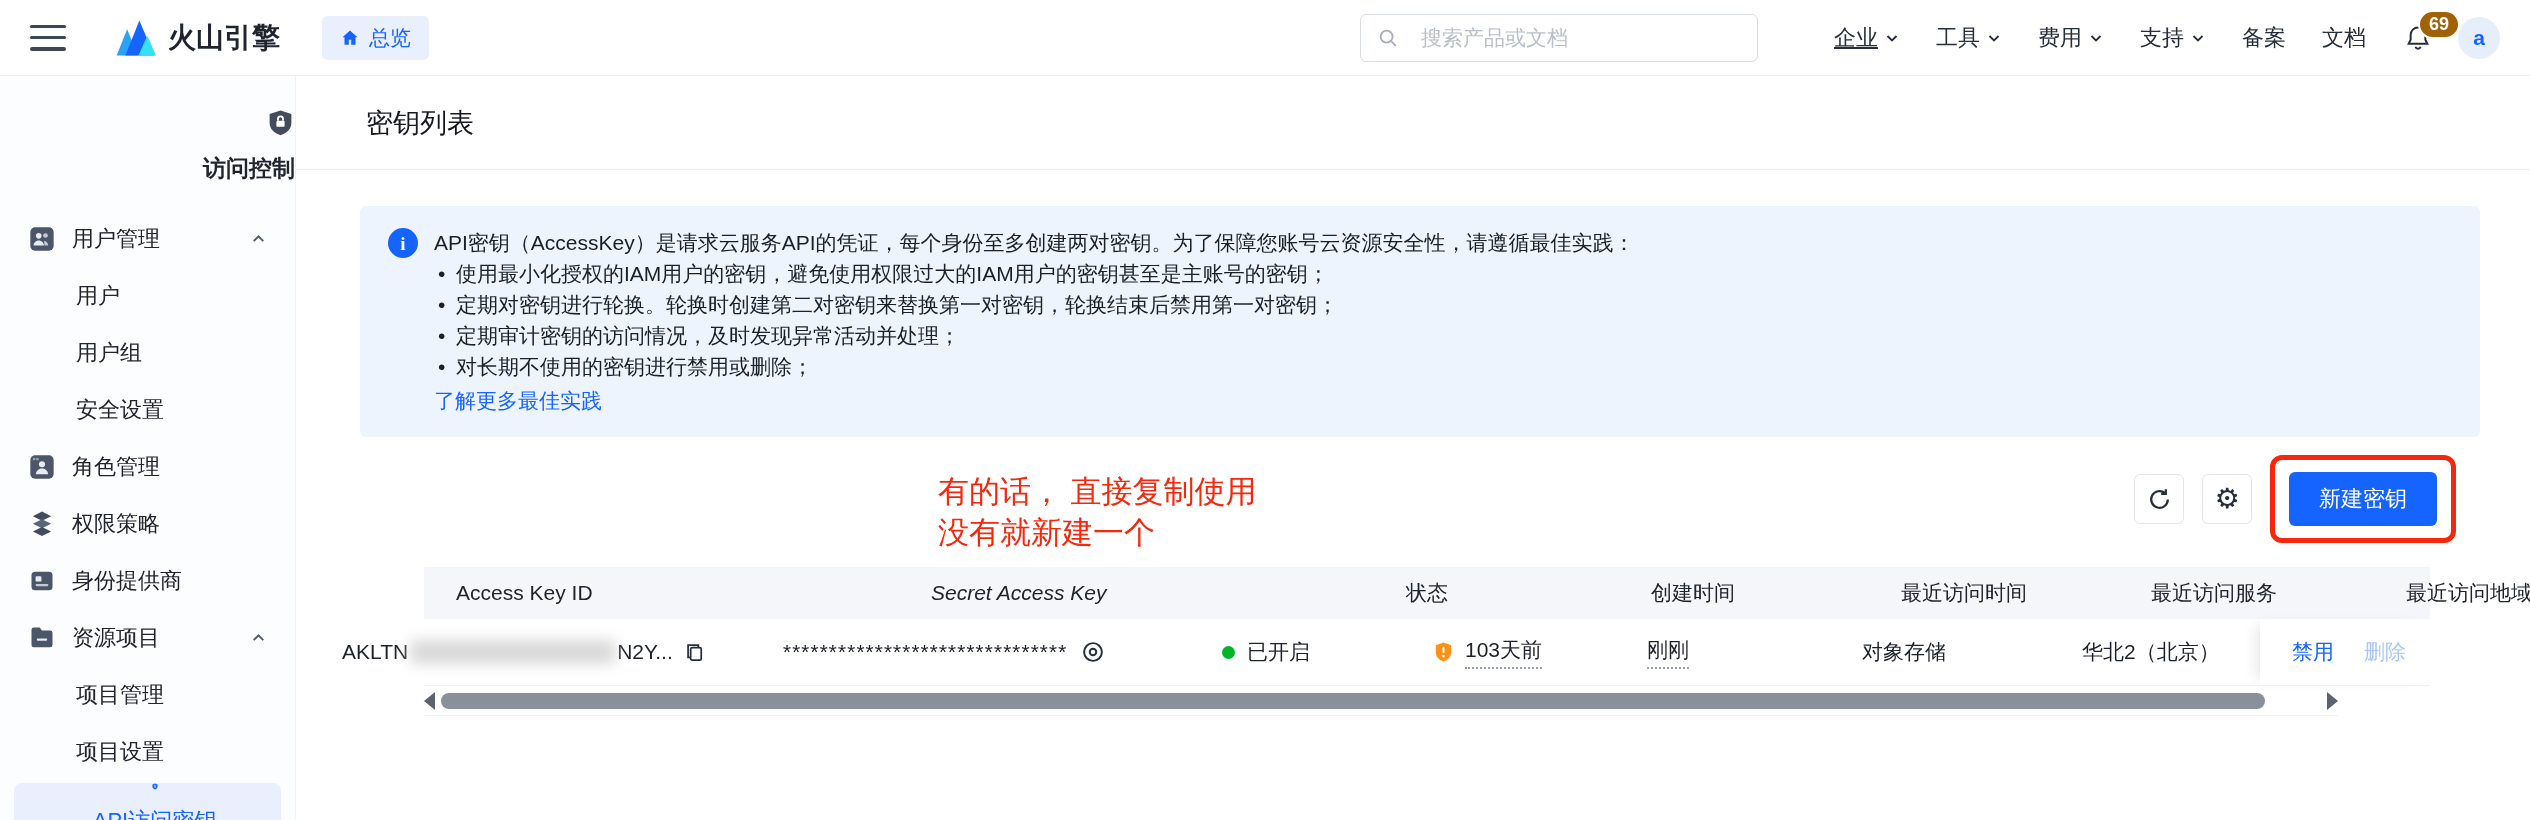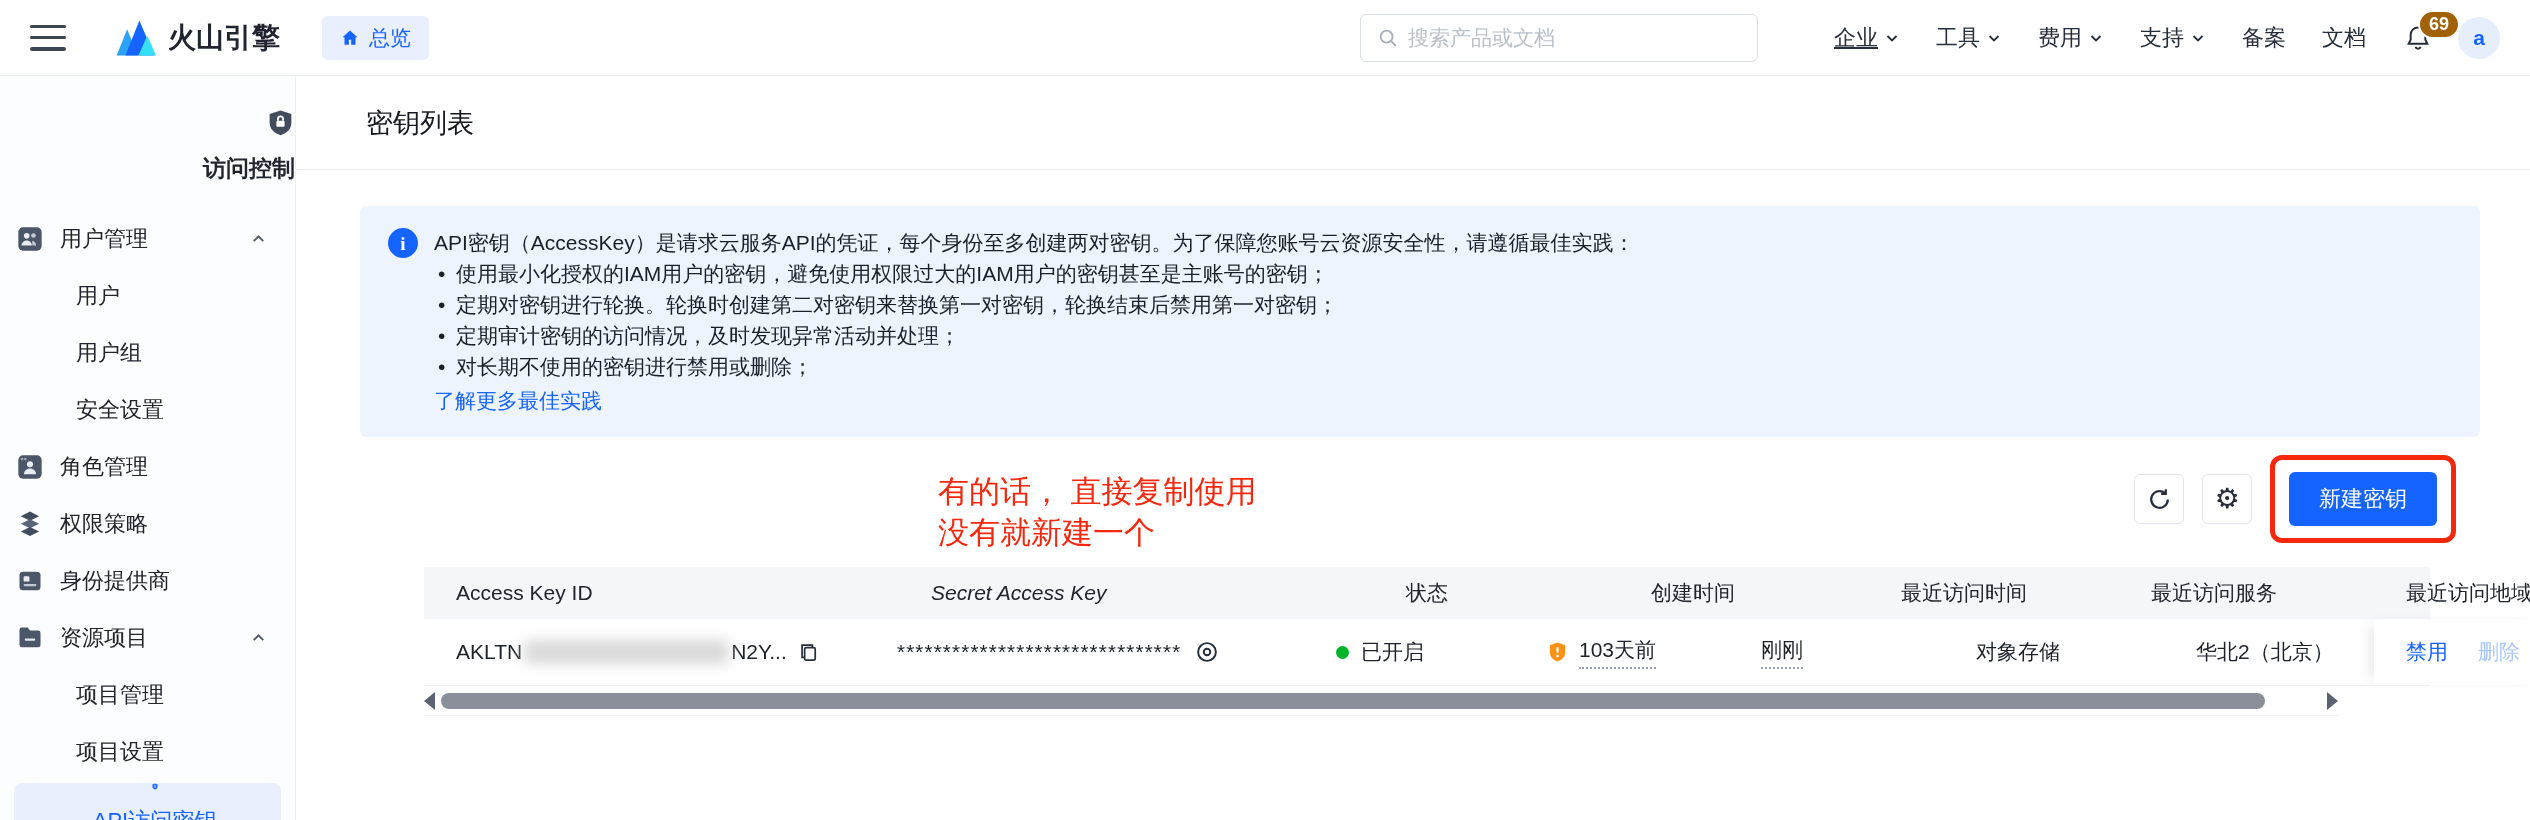--- a/index.html
+++ b/index.html
@@ -10,39 +10,39 @@
   
   .navbar { position:absolute; top:0; left:0; right:0; height:76px; background:#fff;
             border-bottom:1px solid #e9ecf1; display:flex; align-items:center; padding:0 30px; z-index:30; }
   .hamburger { width:36px; height:26px; display:flex; flex-direction:column; justify-content:space-between; cursor:pointer; }
   .hamburger span { display:block; height:3.5px; background:#3e4654; border-radius:2px; }
   .brand { display:flex; align-items:center; gap:12px; margin-left:48px; font-size:28px; font-weight:700; color:#1f242e; }
   .overview-pill { margin-left:42px; height:44px; background:#e9effd; color:#1664ff; border-radius:6px;
                    display:flex; align-items:center; gap:9px; padding:0 18px; font-size:21px; cursor:pointer; }
   .nav-spacer { flex:1; }
   .search-box { width:398px; height:48px; border:1px solid #d9dee6; border-radius:6px; display:flex;
-                align-items:center; gap:9px; padding:0 16px; margin-right:76px; background:#fff; }
+                align-items:center; gap:22px; padding:0 16px; margin-right:76px; background:#fff; }
   .search-box input { border:none; outline:none; font-size:21px; color:#1d2129; width:100%; background:transparent;
                       font-family:"Liberation Sans","DejaVu Sans",sans-serif; }
   .search-box input::placeholder { color:#b9c0ca; }
   .nav-menus { display:flex; align-items:center; gap:36px; font-size:22px; color:#272e3b; }
   .nav-menu { display:flex; align-items:center; gap:6px; cursor:pointer; white-space:nowrap; }
   .nav-menu.u > span { text-decoration:underline; }
   .bell-wrap { position:relative; margin-left:38px; cursor:pointer; display:flex; align-items:center; }
   .bell-badge { position:absolute; top:-14px; left:14px; background:#a16207; color:#fff; font-size:18px;
                 border-radius:999px; padding:2px 9px; border:2px solid #fff; font-weight:700; }
   .avatar { width:42px; height:42px; border-radius:50%; background:#e6eefc; color:#1664ff; font-weight:700;
             display:flex; align-items:center; justify-content:center; font-size:21px; margin-left:26px; cursor:pointer; }
 
   
   .sidebar { position:absolute; top:76px; left:0; bottom:0; width:296px; background:#fcfdfe;
              border-right:1px solid #eef0f4; z-index:20; }
   .side-title { display:flex; align-items:flex-end; gap:16px; padding:32px 0 26px 28px; font-size:23px;
                 font-weight:700; color:#1f242e;flex-direction:column; }
-  .side-item { height:57px; display:flex; align-items:center; gap:16px; padding-left:16px; font-size:22px;
+  .side-item { height:57px; display:flex; align-items:center; gap:16px; padding-left:28px; font-size:22px;
                color:#20242c; position:relative; cursor:pointer; }
   .side-sub { padding-left:76px; }
   .chev-up { position:absolute; right:28px; top:50%; transform:translateY(-50%); }
   .side-item.selected { margin:3px 14px 0 14px; padding-left:14px; border-radius:8px; background:#e9effd;
                         color:#1664ff; height:53px;flex-direction:column; }
 
   
   .main { position:absolute; top:76px; left:296px; right:0; bottom:0; background:#fff; }
   .page-head { height:94px; border-bottom:1px solid #e9ecf1; display:flex; align-items:center;
                padding-left:70px; font-size:27px; font-weight:500; color:#16191f; }
@@ -66,21 +66,21 @@
               display:flex; align-items:center; justify-content:center; cursor:pointer; }
   .red-outline { border:5px solid #f5270c; border-radius:12px; padding:12px 14px; display:flex; }
   .primary-btn { height:54px; padding:0 30px; background:#1664ff; color:#fff; border:none; border-radius:6px;
                  font-size:22px; display:flex; align-items:center; cursor:pointer;
                  font-family:"Liberation Sans","DejaVu Sans",sans-serif; }
 
   
   .tbl { margin:0 50px 0 64px; }
   .thead, .trow { display:flex; }
   .thead { height:52px; background:#f4f6fa; align-items:stretch; font-size:21px; color:#20242c;gap:35px; }
-  .trow  { height:67px; background:#fff; border-bottom:1px solid #f0f2f5; font-size:21px; }
+  .trow  { height:67px; background:#fff; border-bottom:1px solid #f0f2f5; font-size:21px;justify-content:flex-end; }
   .cell { display:flex; align-items:center; padding-left:32px; flex-shrink:0; }
   .c1{width:440px;} .c2{width:440px;font-style:italic;} .c3{width:210px;} .c4{width:215px;}
   .c5{width:215px;} .c6{width:220px;} .c7{width:210px;}
   .c8{flex:1; min-width:170px; box-shadow:-10px 0 12px -6px rgba(31,35,41,.10); position:relative; z-index:2;}
   .thead .c8{background:#fafbfd;} .trow .c8{background:#fff;}
   .redacted { display:inline-block; width:205px; height:24px; margin:0 2px; background:#d9d9d9;
               filter:blur(7px); border-radius:4px; vertical-align:middle; }
   .copy-ic { margin-left:10px; cursor:pointer; display:flex; }
   .stars { letter-spacing:1px; }
   .eye-ic { margin-left:14px; cursor:pointer; display:flex; }

